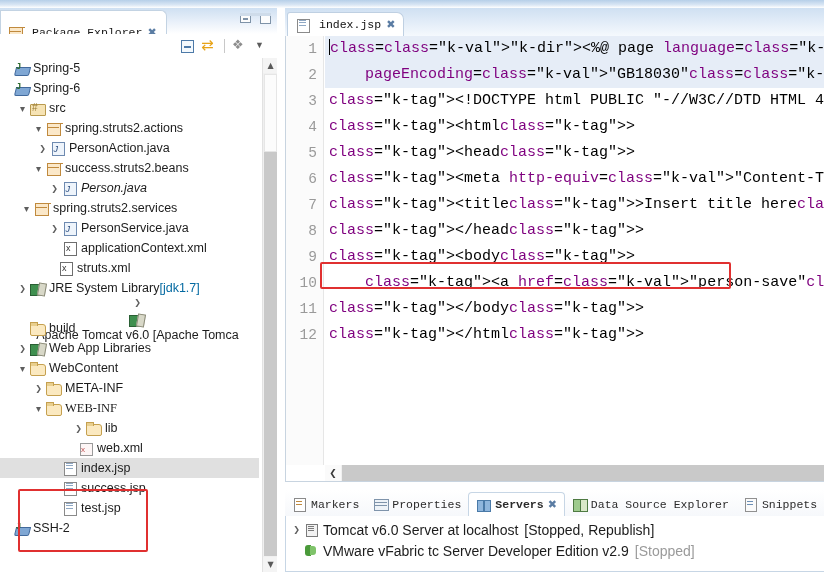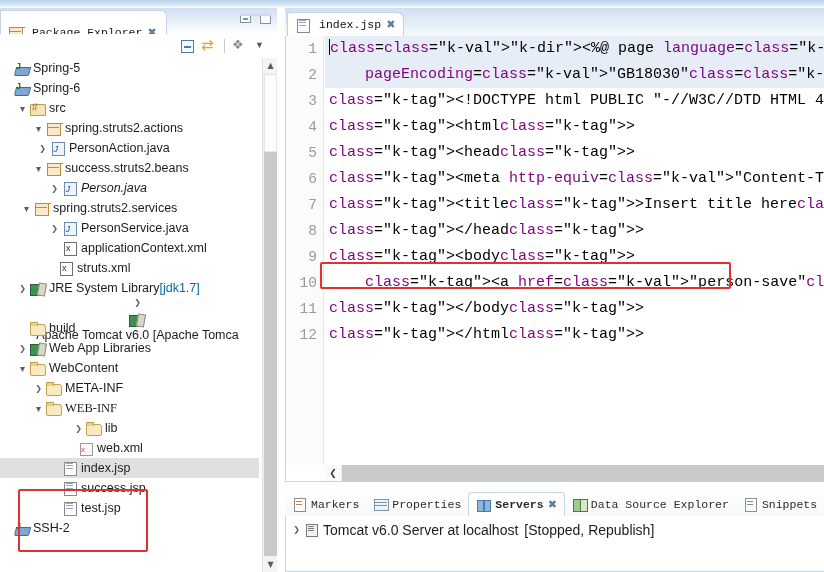--- a/index.html
+++ b/index.html
@@ -618,16 +618,22 @@
           <span>Snippets</span>
         </div>
       </div>
     <div class="server-list" id="servers">
         <div class="srow" style="padding-left: 4px;">
           <span class="arrow right"></span>
           <span class="ico ic-server"></span>
           <span>Tomcat v6.0 Server at localhost</span>
           <span class="status-dark" style="margin-left: 6px;">[Stopped, Republish]</span>
         </div>
+        <div class="srow" style="padding-left: 4px;">
+          <span class="arrow none"></span>
+          <span class="ico ic-vmware"></span>
+          <span>VMware vFabric tc Server Developer Edition v2.9</span>
+          <span class="status-dim" style="margin-left: 6px;">[Stopped]</span>
+        </div>
       </div>
   </div>
 
 </div>
 
 </body></html>

